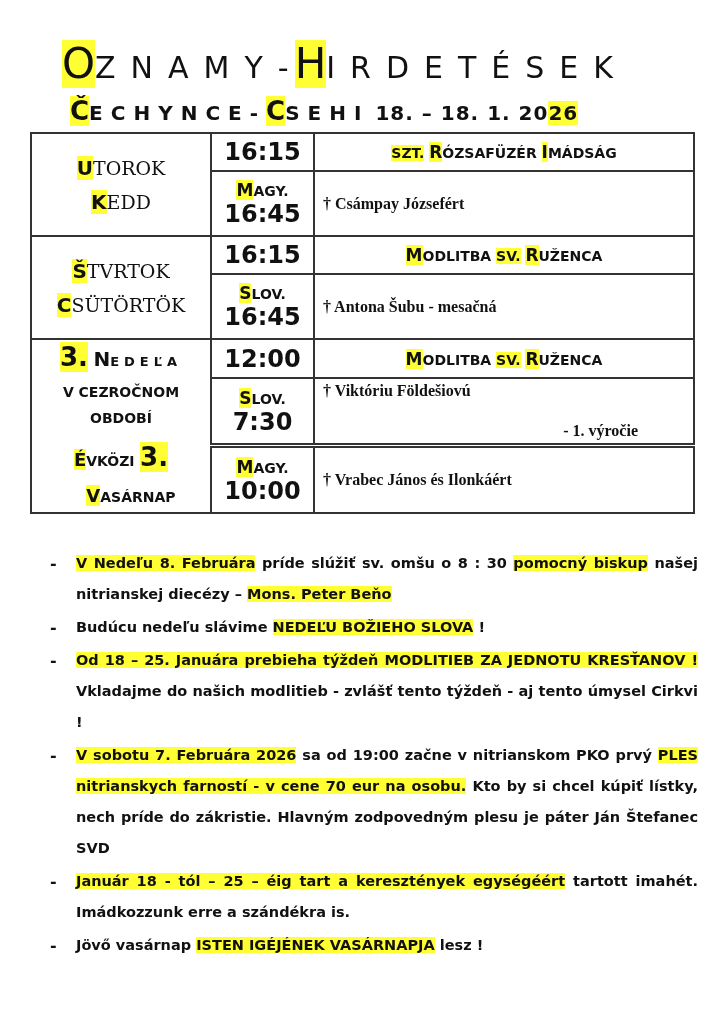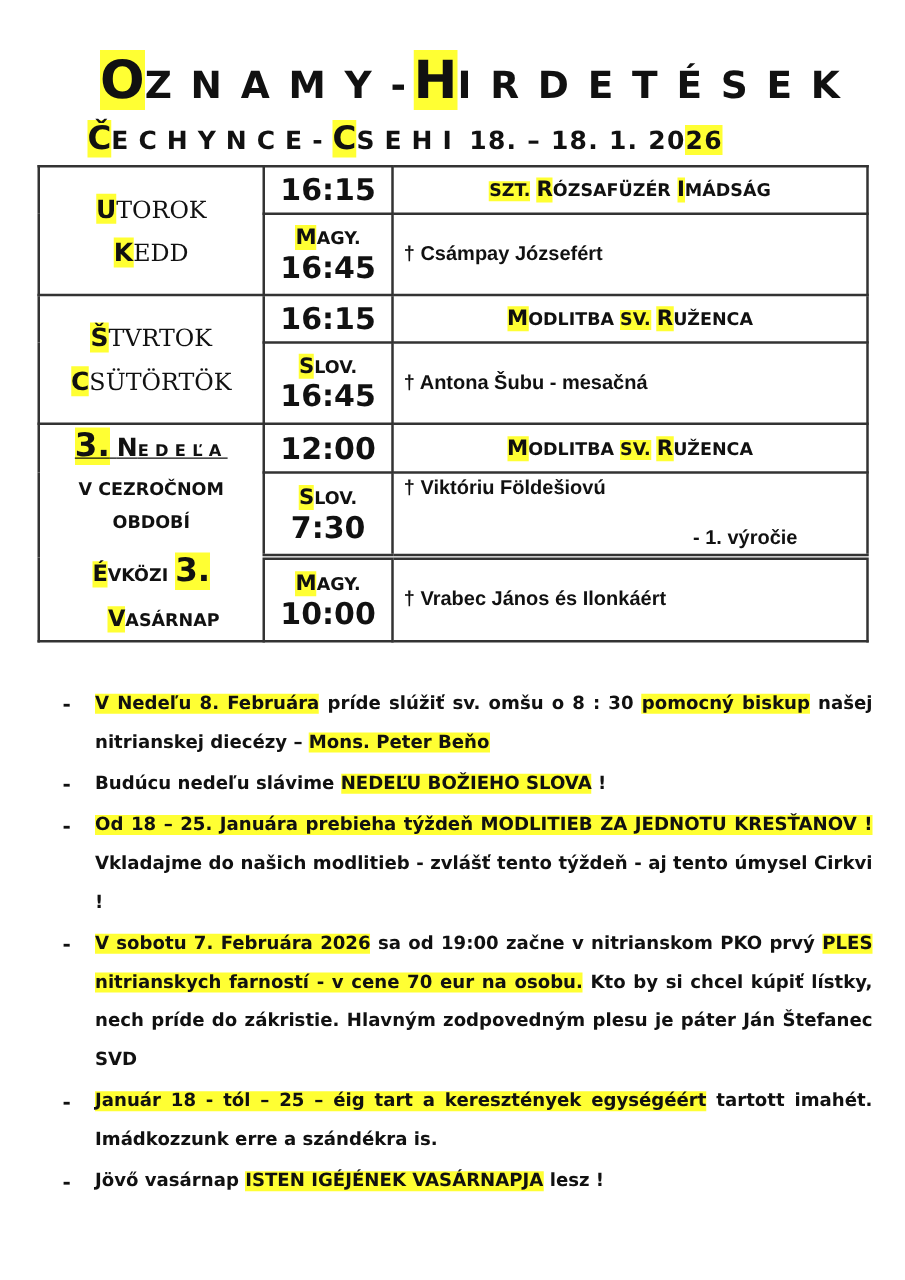--- a/index.html
+++ b/index.html
@@ -1,40 +1,40 @@
 <!DOCTYPE html>
 <html><head>
 <meta charset="utf-8">
 <style>
   html, body { margin:0; padding:0; background:#ffffff; }
   body { width:724px; height:1024px; position:relative; overflow:hidden; color:#111; font-family:"DejaVu Sans", sans-serif; }
   .hl { background:#ffff33; }
   
-  .title { position:absolute; top:40px; left:62px; width:640px; height:52px; font-family:"DejaVu Sans", sans-serif; font-weight:bold; white-space:nowrap;margin-left:18px; }
+  .title { position:absolute; top:40px; left:62px; width:640px; height:52px; font-family:"DejaVu Sans", sans-serif; font-weight:normal; white-space:nowrap; }
   .title .big { font-size:42px; line-height:48px; display:inline-block; }
   .title .sm { font-size:30px; letter-spacing:15px; line-height:48px; }
   .title .dash { font-size:30px; letter-spacing:6px; }
   .subtitle { position:absolute; top:96px; left:70px; width:640px; height:32px; font-weight:bold; white-space:nowrap; }
   .subtitle .big { font-size:26px; line-height:30px; }
   .subtitle .sm { font-size:20px; letter-spacing:8px; }
   .subtitle .date { font-size:20px; letter-spacing:1px; margin-left:6px; }
 
   
   .sched { position:absolute; top:132px; left:30px; width:665px; border-collapse:collapse; }
   .sched td { border:2px solid #333; padding:0; vertical-align:middle; }
   .col-day { width:178px; text-align:center; }
   .col-time { width:101px; text-align:center; }
   .time { font-family:"DejaVu Sans", sans-serif; font-weight:bold; font-size:24px; line-height:26px; }
   .lang { font-family:"DejaVu Sans", sans-serif; font-weight:bold; font-size:17px; line-height:20px; }
   .lang .rest { font-size:14px; }
   .day-serif { font-family:"DejaVu Serif", serif; font-size:19px; line-height:34px; }
   .day-serif .cap { font-family:"DejaVu Sans", sans-serif; font-weight:bold; font-size:20px; }
   .event { text-align:center; font-family:"DejaVu Sans", sans-serif; font-weight:bold; font-size:14px; }
   .event .cap { font-size:17px; }
-  .intent { font-family:Liberation Sans, sans-serif; font-weight:bold; font-size:16px; padding-left:8px !important; text-align:left; }
+  .intent { font-family:Liberation Serif, serif; font-weight:bold; font-size:16px; padding-left:8px !important; text-align:left; }
   .r1 { height:38px; }
   .r2 { height:65px; }
   .sun-day { font-family:"DejaVu Sans", sans-serif; font-weight:bold; }
   .sun-day .n3 { font-size:26px; }
   .sun-day .ned { font-size:20px; }
   .sun-day .edela { font-size:13px; letter-spacing:5px; }
   .sun-day .line2 { font-size:14px; line-height:26px; }
   .sun-day .evk { font-size:18px; }
   .sun-day .evk-rest { font-size:14px; }
   .dbl td.div { border-top:5px double #333; }
@@ -89,21 +89,21 @@
   <tr class="r2">
     <td class="col-time">
       <div class="lang"><span class="hl">S</span><span class="rest">LOV.</span></div>
       <div class="time">16:45</div>
     </td>
     <td class="intent">† Antona  Šubu  -  mesačná</td>
   </tr>
 
   <tr class="r1">
     <td class="col-day sun-day" rowspan="3">
-      <div style="line-height:34px;text-decoration:underline;"><span class="n3 hl">3.</span> <span class="ned">N</span><span class="edela">EDEĽA</span></div>
+      <div style="line-height:34px;"><span class="n3 hl">3.</span> <span class="ned">N</span><span class="edela">EDEĽA</span></div>
       <div class="line2">V CEZROČNOM</div>
       <div class="line2">OBDOBÍ</div>
       <div style="line-height:40px;margin-top:6px;"><span class="evk hl">É</span><span class="evk-rest">VKÖZI</span> <span class="n3 hl">3.</span></div>
       <div style="line-height:30px;margin-left:20px;"><span class="evk hl">V</span><span class="evk-rest">ASÁRNAP</span></div>
     </td>
     <td class="col-time"><span class="time">12:00</span></td>
     <td class="event">
       <span class="hl cap">M</span><span>ODLITBA </span><span class="hl">SV.</span><span> </span><span class="hl cap">R</span><span>UŽENCA</span>
     </td>
   </tr>

